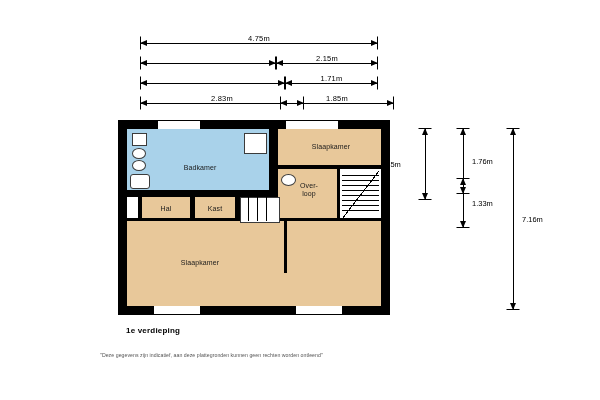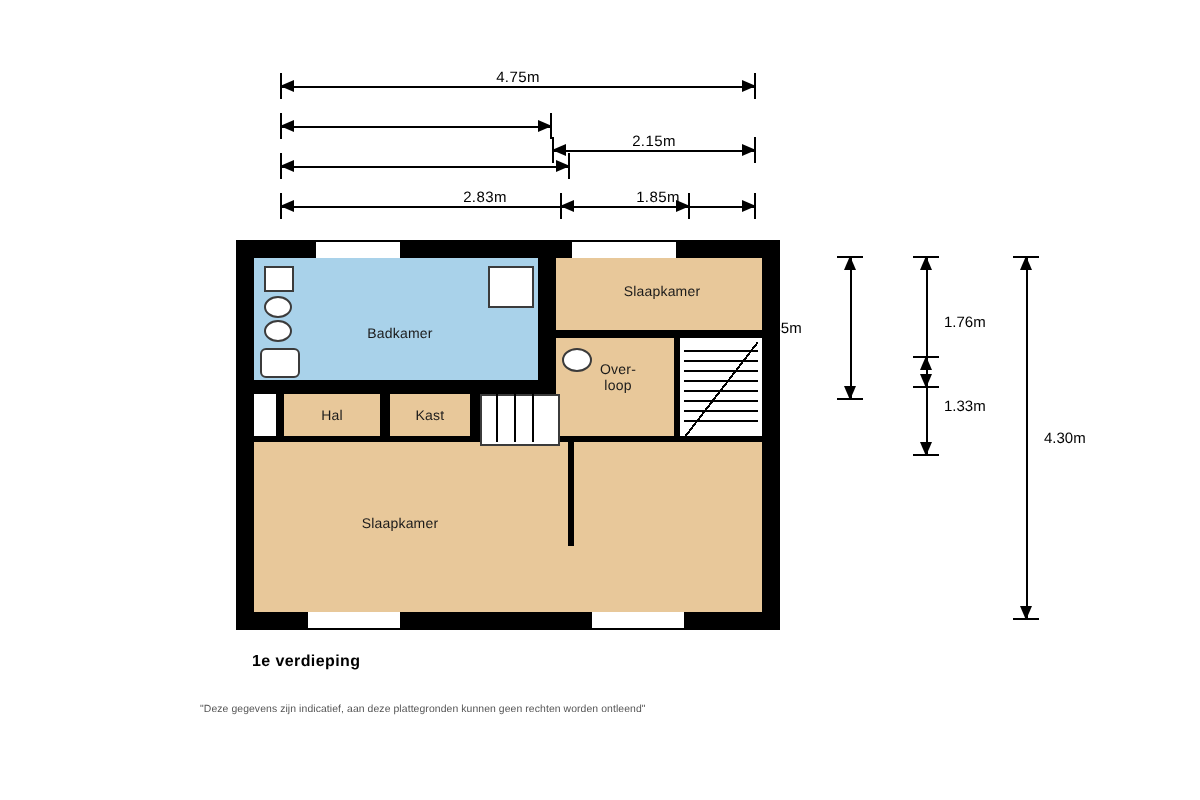--- a/index.html
+++ b/index.html
@@ -164,46 +164,54 @@
     <div class="lbl">4.75m</div>
   </div>
 
   <div class="dim-h" style="left:140px; top:56px; width:136px;">
     <div class="line"></div>
     <div class="cap l"></div>
     <div class="cap r"></div>
     <div class="arrow l"></div>
     <div class="arrow r"></div>
   </div>
-  <div class="dim-h" style="left:276px; top:56px; width:102px;margin-top:12px;">
+  <div class="dim-h" style="left:276px; top:56px; width:102px;">
     <div class="line"></div>
     <div class="cap l"></div>
     <div class="cap r"></div>
     <div class="arrow l"></div>
     <div class="arrow r"></div>
     <div class="lbl">2.15m</div>
   </div>
 
   <div class="dim-h" style="left:140px; top:76px; width:145px;">
     <div class="line"></div>
     <div class="cap l"></div>
     <div class="cap r"></div>
     <div class="arrow l"></div>
     <div class="arrow r"></div>
   </div>
-
-  <div class="dim-h" style="left:140px; top:96px; width:164px;padding-left:41px;">
+  <div class="dim-h" style="left:285px; top:76px; width:93px;">
+    <div class="line"></div>
+    <div class="cap l"></div>
+    <div class="cap r"></div>
+    <div class="arrow l"></div>
+    <div class="arrow r"></div>
+    <div class="lbl">1.71m</div>
+  </div>
+
+  <div class="dim-h" style="left:140px; top:96px; width:164px;">
     <div class="line"></div>
     <div class="cap l"></div>
     <div class="cap r"></div>
     <div class="arrow l"></div>
     <div class="arrow r"></div>
     <div class="lbl">2.83m</div>
   </div>
-  <div class="dim-h" style="left:280px; top:96px; width:98px;">
+  <div class="dim-h" style="left:280px; top:96px; width:98px;padding-left:16px;">
     <div class="line"></div>
     <div class="cap l"></div>
     <div class="cap r"></div>
     <div class="arrow l"></div>
     <div class="arrow r"></div>
     <div class="lbl">1.85m</div>
   </div>
 
   <div class="dim-v" style="left:456px; top:128px; height:66px;">
     <div class="line"></div>
@@ -230,21 +238,21 @@
     <div class="arrow b"></div>
     <div class="lbl" style="left:-38px;">2.85m</div>
   </div>
 
   <div class="dim-v" style="left:506px; top:128px; height:182px;">
     <div class="line"></div>
     <div class="cap t"></div>
     <div class="cap b"></div>
     <div class="arrow t"></div>
     <div class="arrow b"></div>
-    <div class="lbl">4.30m</div>
+    <div class="lbl">7.16m</div>
   </div>
 
   <div id="plan">
 
     <div class="wall" style="left:0; top:0; width:272px; height:9px;"></div>
     <div class="wall" style="left:0; bottom:0; width:272px; height:9px;"></div>
     <div class="wall" style="left:0; top:0; width:9px; height:195px;"></div>
     <div class="wall" style="right:0; top:0; width:9px; height:195px;"></div>
 
     <div class="abs" style="left:40px; top:0; width:42px; height:9px; background:#ffffff; border-top:1px solid #000; border-bottom:1px solid #000;"></div>

